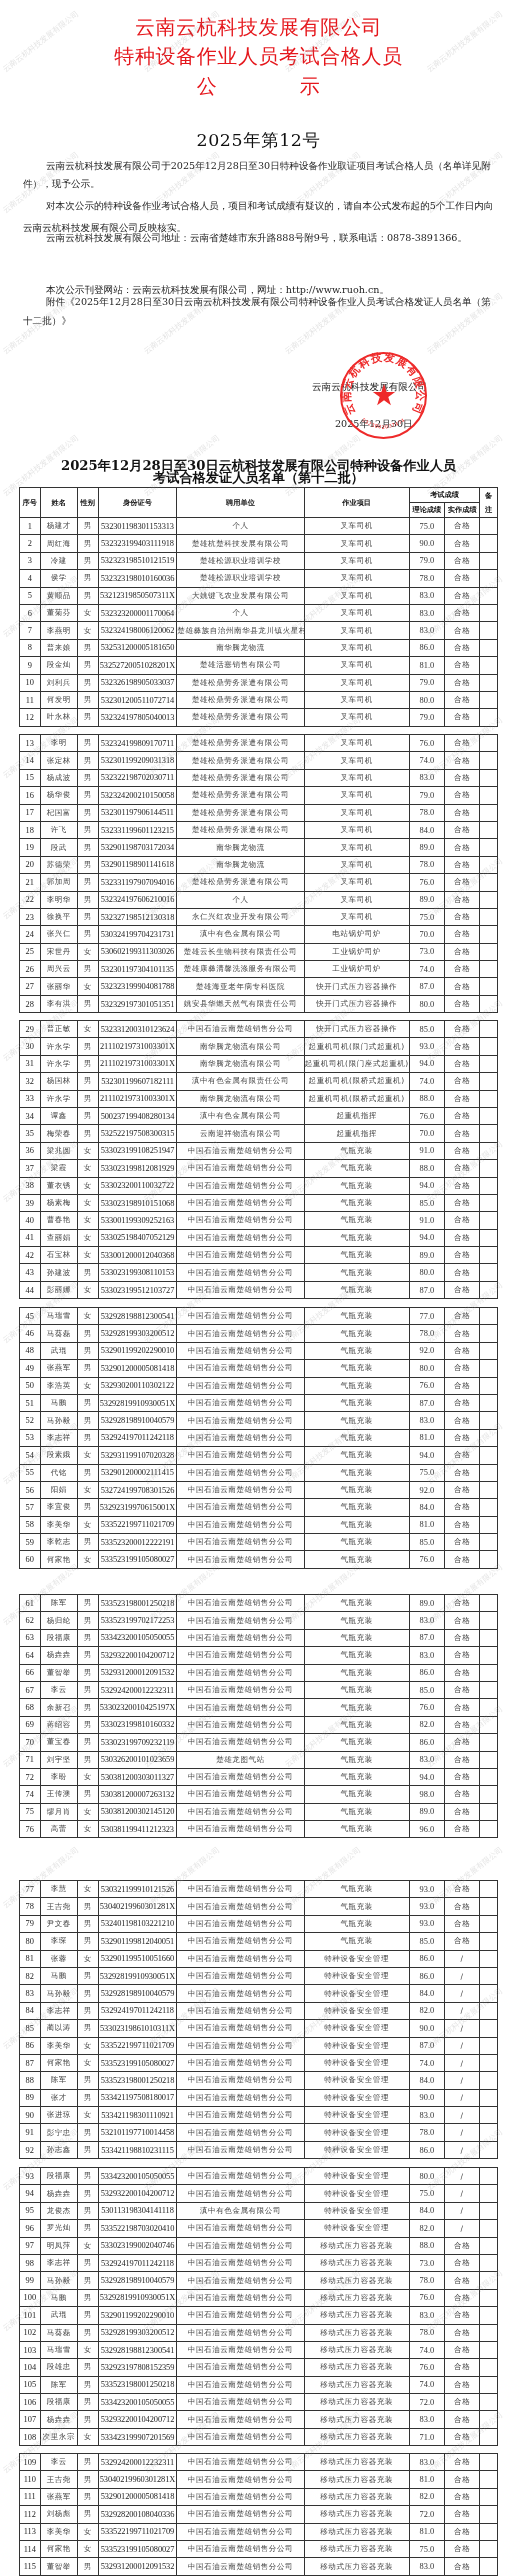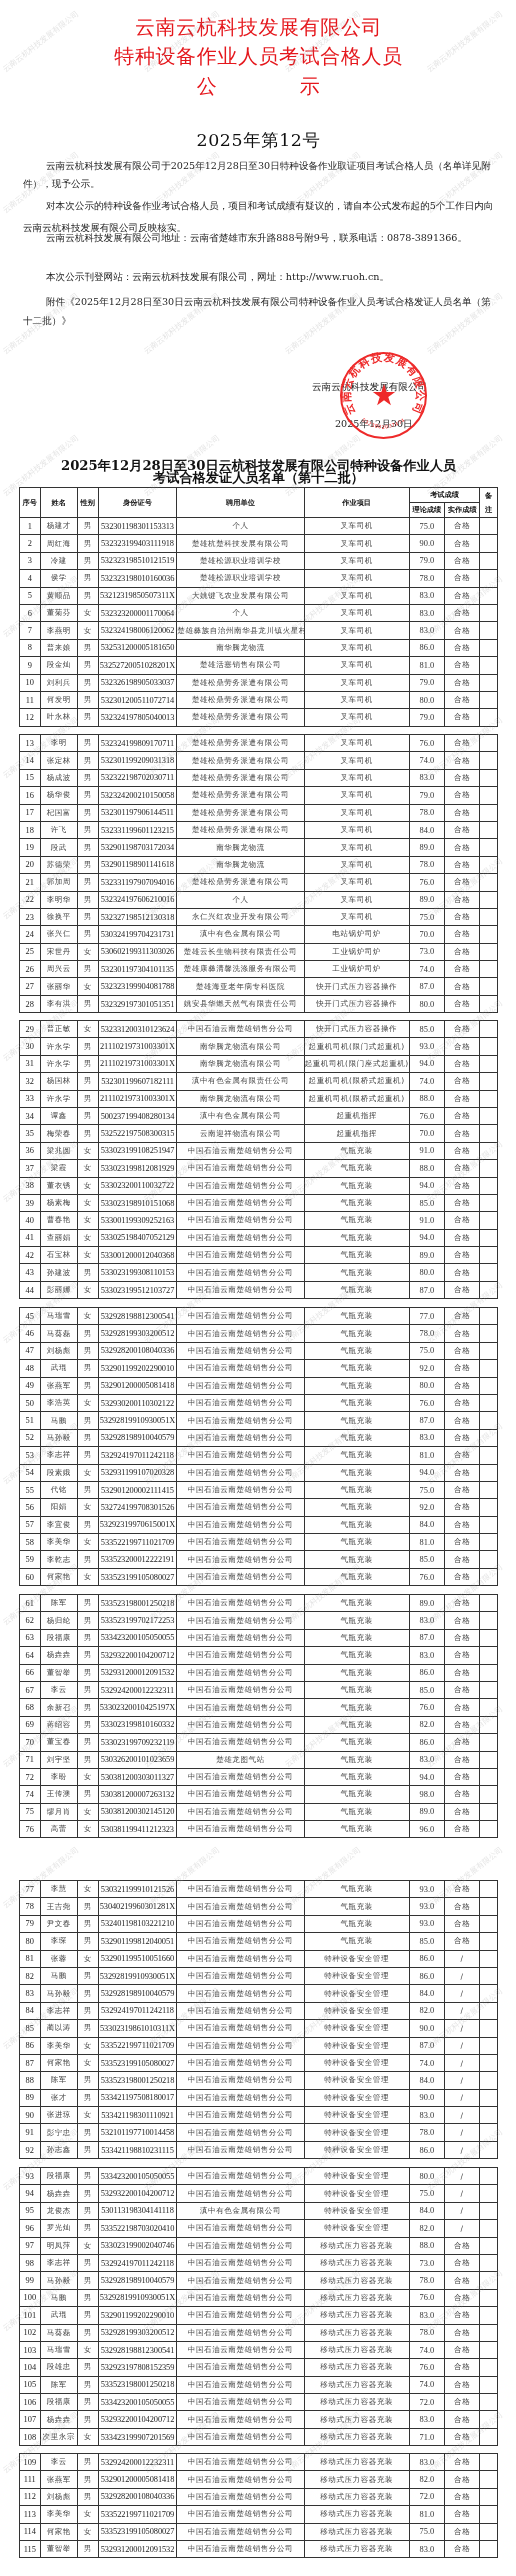--- a/index.html
+++ b/index.html
@@ -38,21 +38,21 @@
 
 <div class="title-red" style="top:14.4px;">云南云杭科技发展有限公司</div>
 <div class="title-red" style="top:43px;">特种设备作业人员考试合格人员</div>
 <div class="title-red" style="top:73px;">公　　　　示</div>
 
 <div class="issue-no">2025年第12号</div>
 
 <p class="para indent" style="top:157px;line-height:18px;">云南云杭科技发展有限公司于2025年12月28日至30日特种设备作业取证项目考试合格人员（名单详见附件），现予公示。</p>
 <p class="para indent" style="top:195px;line-height:22px;">对本次公示的特种设备作业考试合格人员，项目和考试成绩有疑议的，请自本公式发布起的5个工作日内向云南云杭科技发展有限公司反映核实。</p>
 <p class="para indent" style="top:232px;">云南云杭科技发展有限公司地址：云南省楚雄市东升路888号附9号，联系电话：0878-3891366。</p>
-<p class="para indent" style="top:271px;">本次公示刊登网站：云南云杭科技发展有限公司，网址：http://www.ruoh.cn。</p>
+<p class="para indent" style="top:284px;">本次公示刊登网站：云南云杭科技发展有限公司，网址：http://www.ruoh.cn。</p>
 <p class="para indent" style="top:293px;line-height:18.6px;">附件《2025年12月28日至30日云南云杭科技发展有限公司特种设备作业人员考试合格发证人员名单（第十二批）》</p>
 
 <div class="sign-company">云南云杭科技发展有限公司</div>
 <div class="sign-date">2025年12月30日</div>
 
 <div class="stamp">
   <svg width="87" height="87" viewBox="0 0 145 145">
     <defs>
       <path id="sealArc" d="M 22,95 A 56,56 0 1,1 123,95"></path>
       <path id="codeArc" d="M 30,108 A 56,56 0 0,0 115,108"></path>
@@ -643,31 +643,20 @@
         <td class="cjk">马葵磊</td>
         <td class="cjk">男</td>
         <td class="id">532928199303200512</td>
         <td class="cjk">中国石油云南楚雄销售分公司</td>
         <td class="cjk">气瓶充装</td>
         <td class="score">78.0</td>
         <td class="cjk">合格</td>
         <td></td>
       </tr>
         <tr>
-        <td class="num">47</td>
-        <td class="cjk">刘杨彪</td>
-        <td class="cjk">男</td>
-        <td class="id">532928200108040336</td>
-        <td class="cjk">中国石油云南楚雄销售分公司</td>
-        <td class="cjk">气瓶充装</td>
-        <td class="score">75.0</td>
-        <td class="cjk">合格</td>
-        <td></td>
-      </tr>
-        <tr>
         <td class="num">48</td>
         <td class="cjk">武琨</td>
         <td class="cjk">男</td>
         <td class="id">532901199202290010</td>
         <td class="cjk">中国石油云南楚雄销售分公司</td>
         <td class="cjk">气瓶充装</td>
         <td class="score">92.0</td>
         <td class="cjk">合格</td>
         <td></td>
       </tr>
@@ -1370,20 +1359,31 @@
       </colgroup>
       <tbody>
         <tr>
         <td class="num">109</td>
         <td class="cjk">李云</td>
         <td class="cjk">男</td>
         <td class="id">532924200012232311</td>
         <td class="cjk">中国石油云南楚雄销售分公司</td>
         <td class="cjk">移动式压力容器充装</td>
         <td class="score">83.0</td>
+        <td class="cjk">合格</td>
+        <td></td>
+      </tr>
+        <tr>
+        <td class="num">110</td>
+        <td class="cjk">王吉尧</td>
+        <td class="cjk">男</td>
+        <td class="id">53040219960301281X</td>
+        <td class="cjk">中国石油云南楚雄销售分公司</td>
+        <td class="cjk">移动式压力容器充装</td>
+        <td class="score">81.0</td>
         <td class="cjk">合格</td>
         <td></td>
       </tr>
         <tr>
         <td class="num">111</td>
         <td class="cjk">张燕军</td>
         <td class="cjk">男</td>
         <td class="id">532901200005081418</td>
         <td class="cjk">中国石油云南楚雄销售分公司</td>
         <td class="cjk">移动式压力容器充装</td>

